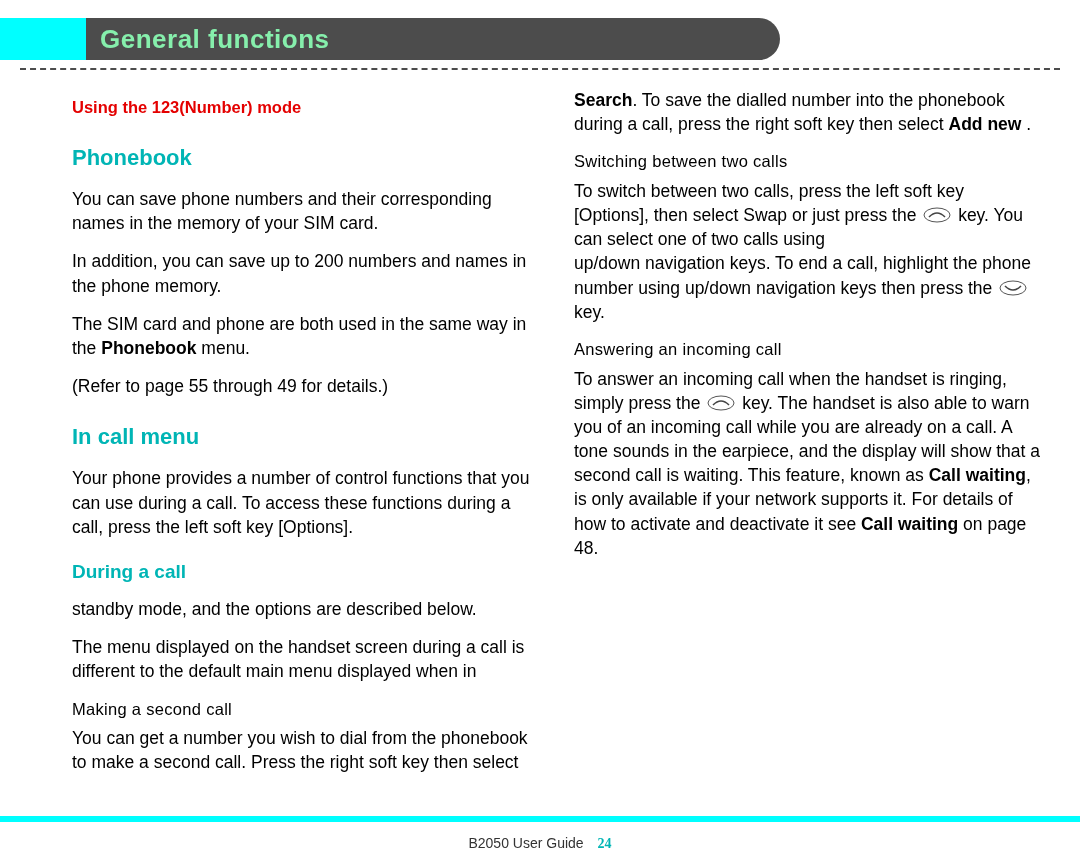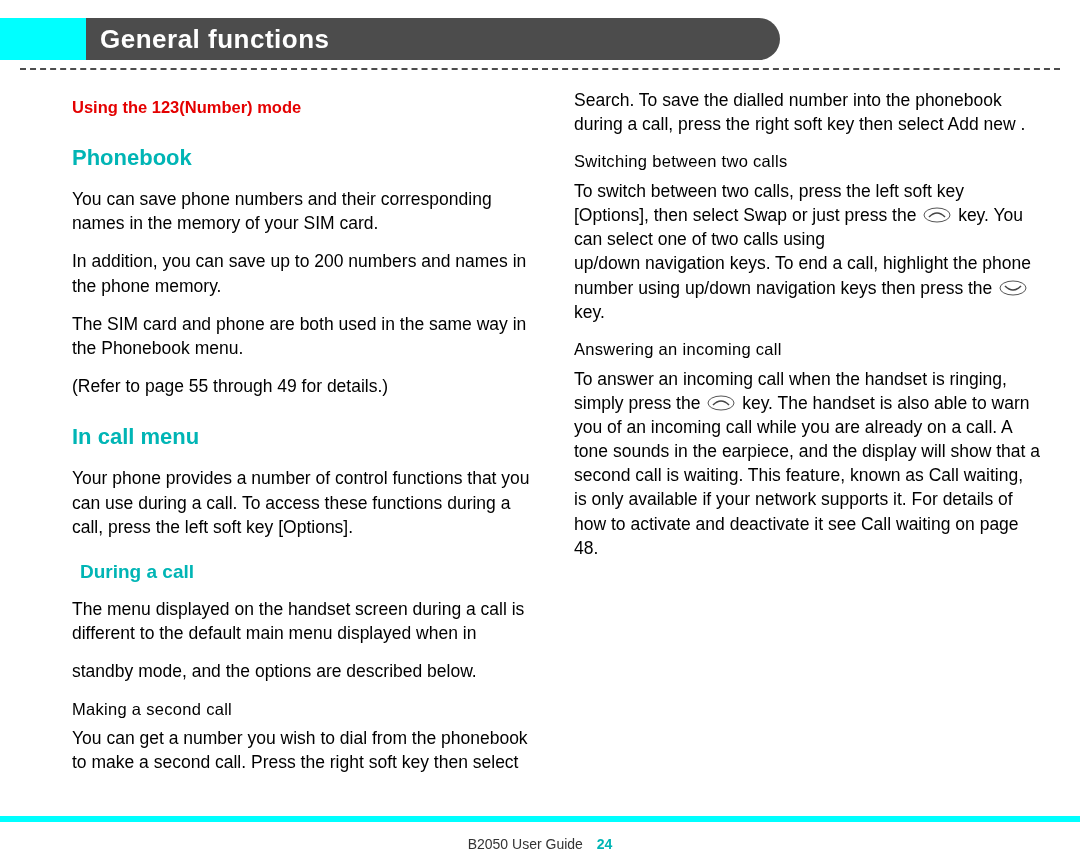--- a/index.html
+++ b/index.html
@@ -25,21 +25,21 @@
     height: 42px;
     background: #00ffff;
   }
   .title-pill {
     position: absolute;
     top: 18px;
     left: 86px;
     width: 680px;
     height: 42px;
     background: #4c4c4c;
-    color: #ffffff;
+    color: #86efac;
     font-size: 26px;
     font-weight: bold;
     line-height: 42px;
     padding-left: 14px;
     border-top-right-radius: 22px;
     border-bottom-right-radius: 22px;
     letter-spacing: 0.5px;
   }
   .dash-rule {
     position: absolute;
@@ -55,24 +55,24 @@
     right: 40px;
     bottom: 70px;
     column-count: 2;
     column-gap: 36px;
     column-fill: auto;
     font-size: 17.5px;
     line-height: 1.38;
   }
   .h-sub-red { color: #e40000; font-weight: bold; font-size: 16.5px; margin: 8px 0 12px; }
   .h-sec-cyan { color: #00b5b5; font-weight: bold; font-size: 22px; margin: 24px 0 14px; }
-  .h-sub-cyan { color: #00b5b5; font-weight: bold; font-size: 19px; margin: 20px 8px 12px; }
+  .h-sub-cyan { color: #00b5b5; font-weight: bold; font-size: 19px; margin: 20px 0 12px; }
   .h-bold { font-weight: normal; font-size: 16.5px; margin: 12px 0 6px; letter-spacing: 0.3px; }
   p { margin: 0 0 14px 0; }
-  .bold { font-weight: normal; }
+  .bold { font-weight: bold; }
   .keyicon {
     display: inline-block;
     width: 28px;
     height: 16px;
     vertical-align: -2px;
     margin: 0 2px;
   }
   .cyan-bar {
     position: absolute;
     left: 0;
@@ -83,21 +83,21 @@
   }
   .footer {
     position: absolute;
     left: 0;
     right: 0;
     bottom: 12px;
     text-align: center;
     font-size: 14px;
     color: #333;
   }
-  .footer .pg { font-weight: bold; color: #00b5b5; margin-left: 10px; }
+  .footer .pg { font-weight: bold; color: #00b5b5; margin-left: 10px; font-family: Liberation Serif, serif; }
 </style>
 </head>
 <body>
 
 <div class="header-wrap">
   <div class="cyan-tab"></div>
   <div class="title-pill">General functions</div>
   <div class="dash-rule"></div>
 </div>
 
@@ -110,23 +110,23 @@
   <p>In addition, you can save up to 200 numbers and names in the phone memory.</p>
   <p>
     <span>The SIM card and phone are both used in the same way in the </span><span class="bold">Phonebook</span><span> menu.</span>
   </p>
   <p>(Refer to page 55 through 49 for details.)</p>
 
   <div class="h-sec-cyan">In call menu</div>
   <p>Your phone provides a number of control functions that you can use during a call. To access these functions during a call, press the left soft key [Options].</p>
 
   <div class="h-sub-cyan">During a call</div>
+  <p>standby mode, and the options are described below.</p>
+
   <p>The menu displayed on the handset screen during a call is different to the default main menu displayed when in</p>
-
-  <p>standby mode, and the options are described below.</p>
 
   <div class="h-bold">Making a second call</div>
   <p>
     <span>You can get a number you wish to dial from the phonebook to make a second call. Press the right soft key then select </span><span class="bold">Search</span><span>. To save the dialled number into the phonebook during a call, press the right soft key then select </span><span class="bold">Add new</span><span> .</span>
   </p>
 
   <div class="h-bold">Switching between two calls</div>
   <p>
     <span>To switch between two calls, press the left soft key [Options], then select Swap or just press the </span><svg class="keyicon" viewBox="0 0 28 16">
         <ellipse cx="14" cy="8" rx="13" ry="7" fill="#fff" stroke="#555" stroke-width="1"></ellipse>

